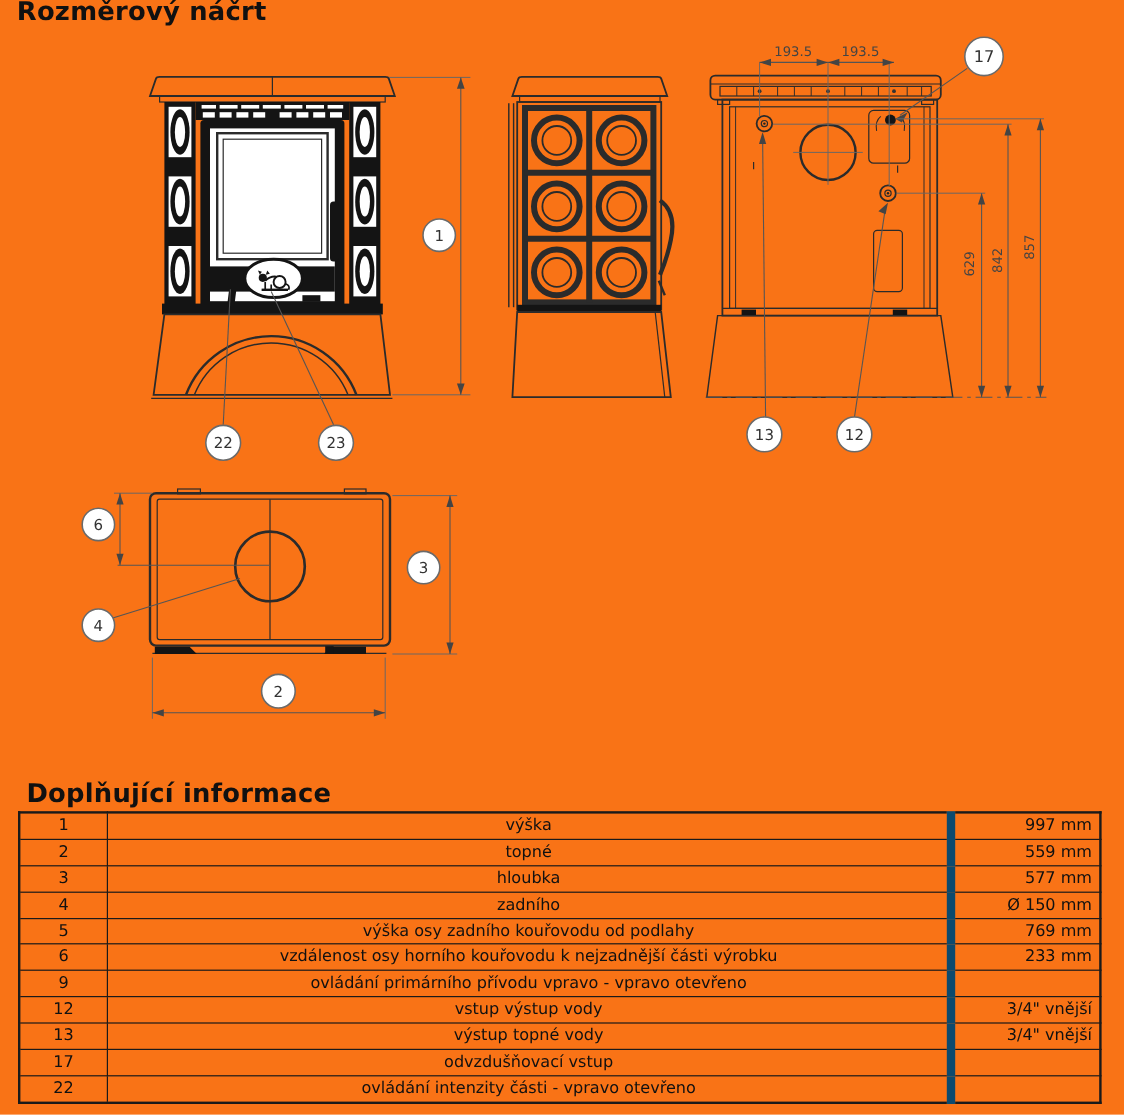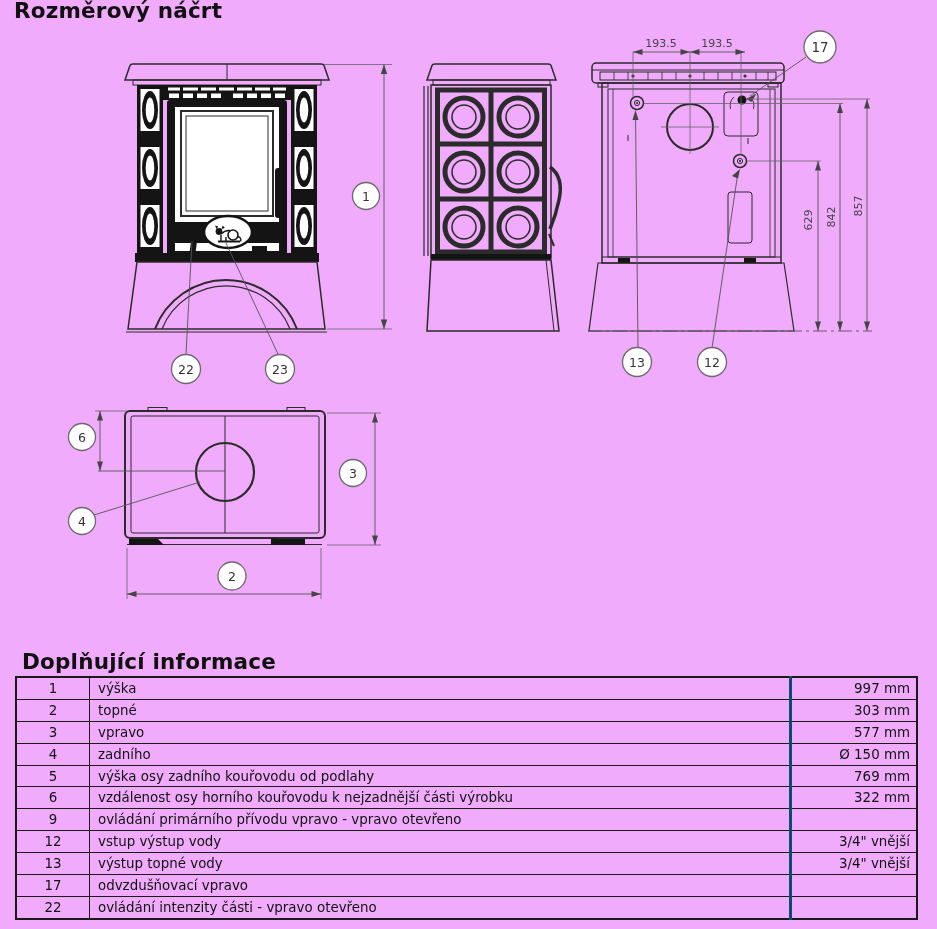--- a/index.html
+++ b/index.html
@@ -1,37 +1,37 @@
 <!DOCTYPE html>
 <html><head>
 <meta charset="utf-8">
 <style>
   html,body{margin:0;padding:0;background:#fff;}
-  .page{position:relative;width:937px;height:929px;background:#f0abfc;overflow:hidden;
+  .page{position:relative;width:937px;height:929px;background:#f97316;overflow:hidden;
         font-family:"DejaVu Sans","Liberation Sans",sans-serif;color:#111;}
   h1.ttl{position:absolute;left:14px;top:-2px;font-size:21.5px;font-weight:700;margin:0;letter-spacing:.2px;}
   h2.ttl2{position:absolute;left:14px;top:641px;font-size:21.5px;font-weight:700;margin:8px;letter-spacing:.2px;}
   svg.draw{position:absolute;left:0;top:0;}
   svg .ln{stroke:#2b2b2b;fill:none;}
   svg .thin{stroke:#555;stroke-width:.9;fill:none;}
   svg .ext{stroke:#666;stroke-width:.8;fill:none;}
   svg .blk{fill:#141414;stroke:none;}
   svg .wht{fill:#fff;stroke:none;}
   svg .callout{fill:#fff;stroke:#6a6a6a;stroke-width:1.3;}
   svg .arrow{fill:#444;stroke:none;}
   svg text{font-family:"DejaVu Sans","Liberation Sans",sans-serif;fill:#333;}
   svg text.cnum{font-size:12.5px;text-anchor:middle;}
   svg text.dim{font-size:11px;text-anchor:middle;fill:#444;}
   table.info{position:absolute;left:15px;top:676px;width:903px;border-collapse:collapse;
              border:2px solid #1a1a1a;table-layout:fixed;}
   table.info td{height:20.9px;font-size:13.4px;padding:0 6px;white-space:nowrap;overflow:hidden;
                 border-top:1.5px solid #1a1a1a;border-bottom:1.5px solid #1a1a1a;}
   table.info td.num{width:72px;text-align:center;border-right:1.5px solid #1a1a1a;padding:0;}
-  table.info td.desc{width:685px;text-align:left;border-right:1px solid #000000;padding-left:8px;}
-  table.info td.value{text-align:right;border-left:3px solid #0c4a6e;padding-right:6px;}
+  table.info td.desc{width:685px;text-align:center;border-right:5px solid #000000;padding-left:8px;}
+  table.info td.value{text-align:right;border-left:7px solid #0c4a6e;padding-right:6px;}
 </style>
 </head>
 <body>
 
 <div class="page">
   <h1 class="ttl">Rozměrový náčrt</h1>
 
   <svg class="draw" width="937" height="632" viewBox="0 0 937 632">
 
     <g>
@@ -333,60 +333,60 @@
   <table class="info">
     <tbody>
         <tr>
           <td class="num">1</td>
           <td class="desc">výška</td>
           <td class="value">997 mm</td>
         </tr>
         <tr>
           <td class="num">2</td>
           <td class="desc">topné</td>
-          <td class="value">303 mm</td>
+          <td class="value">559 mm</td>
         </tr>
         <tr>
           <td class="num">3</td>
-          <td class="desc">vpravo</td>
+          <td class="desc">hloubka</td>
           <td class="value">577 mm</td>
         </tr>
         <tr>
           <td class="num">4</td>
           <td class="desc">zadního</td>
           <td class="value">Ø 150 mm</td>
         </tr>
         <tr>
           <td class="num">5</td>
           <td class="desc">výška osy zadního kouřovodu od podlahy</td>
           <td class="value">769 mm</td>
         </tr>
         <tr>
           <td class="num">6</td>
           <td class="desc">vzdálenost osy horního kouřovodu k nejzadnější části výrobku</td>
-          <td class="value">322 mm</td>
+          <td class="value">233 mm</td>
         </tr>
         <tr>
           <td class="num">9</td>
           <td class="desc">ovládání primárního přívodu vpravo - vpravo otevřeno</td>
           <td class="value"></td>
         </tr>
         <tr>
           <td class="num">12</td>
           <td class="desc">vstup výstup vody</td>
           <td class="value">3/4" vnější</td>
         </tr>
         <tr>
           <td class="num">13</td>
           <td class="desc">výstup topné vody</td>
           <td class="value">3/4" vnější</td>
         </tr>
         <tr>
           <td class="num">17</td>
-          <td class="desc">odvzdušňovací vpravo</td>
+          <td class="desc">odvzdušňovací vstup</td>
           <td class="value"></td>
         </tr>
         <tr>
           <td class="num">22</td>
           <td class="desc">ovládání intenzity části - vpravo otevřeno</td>
           <td class="value"></td>
         </tr>
       </tbody>
   </table>
 </div>

